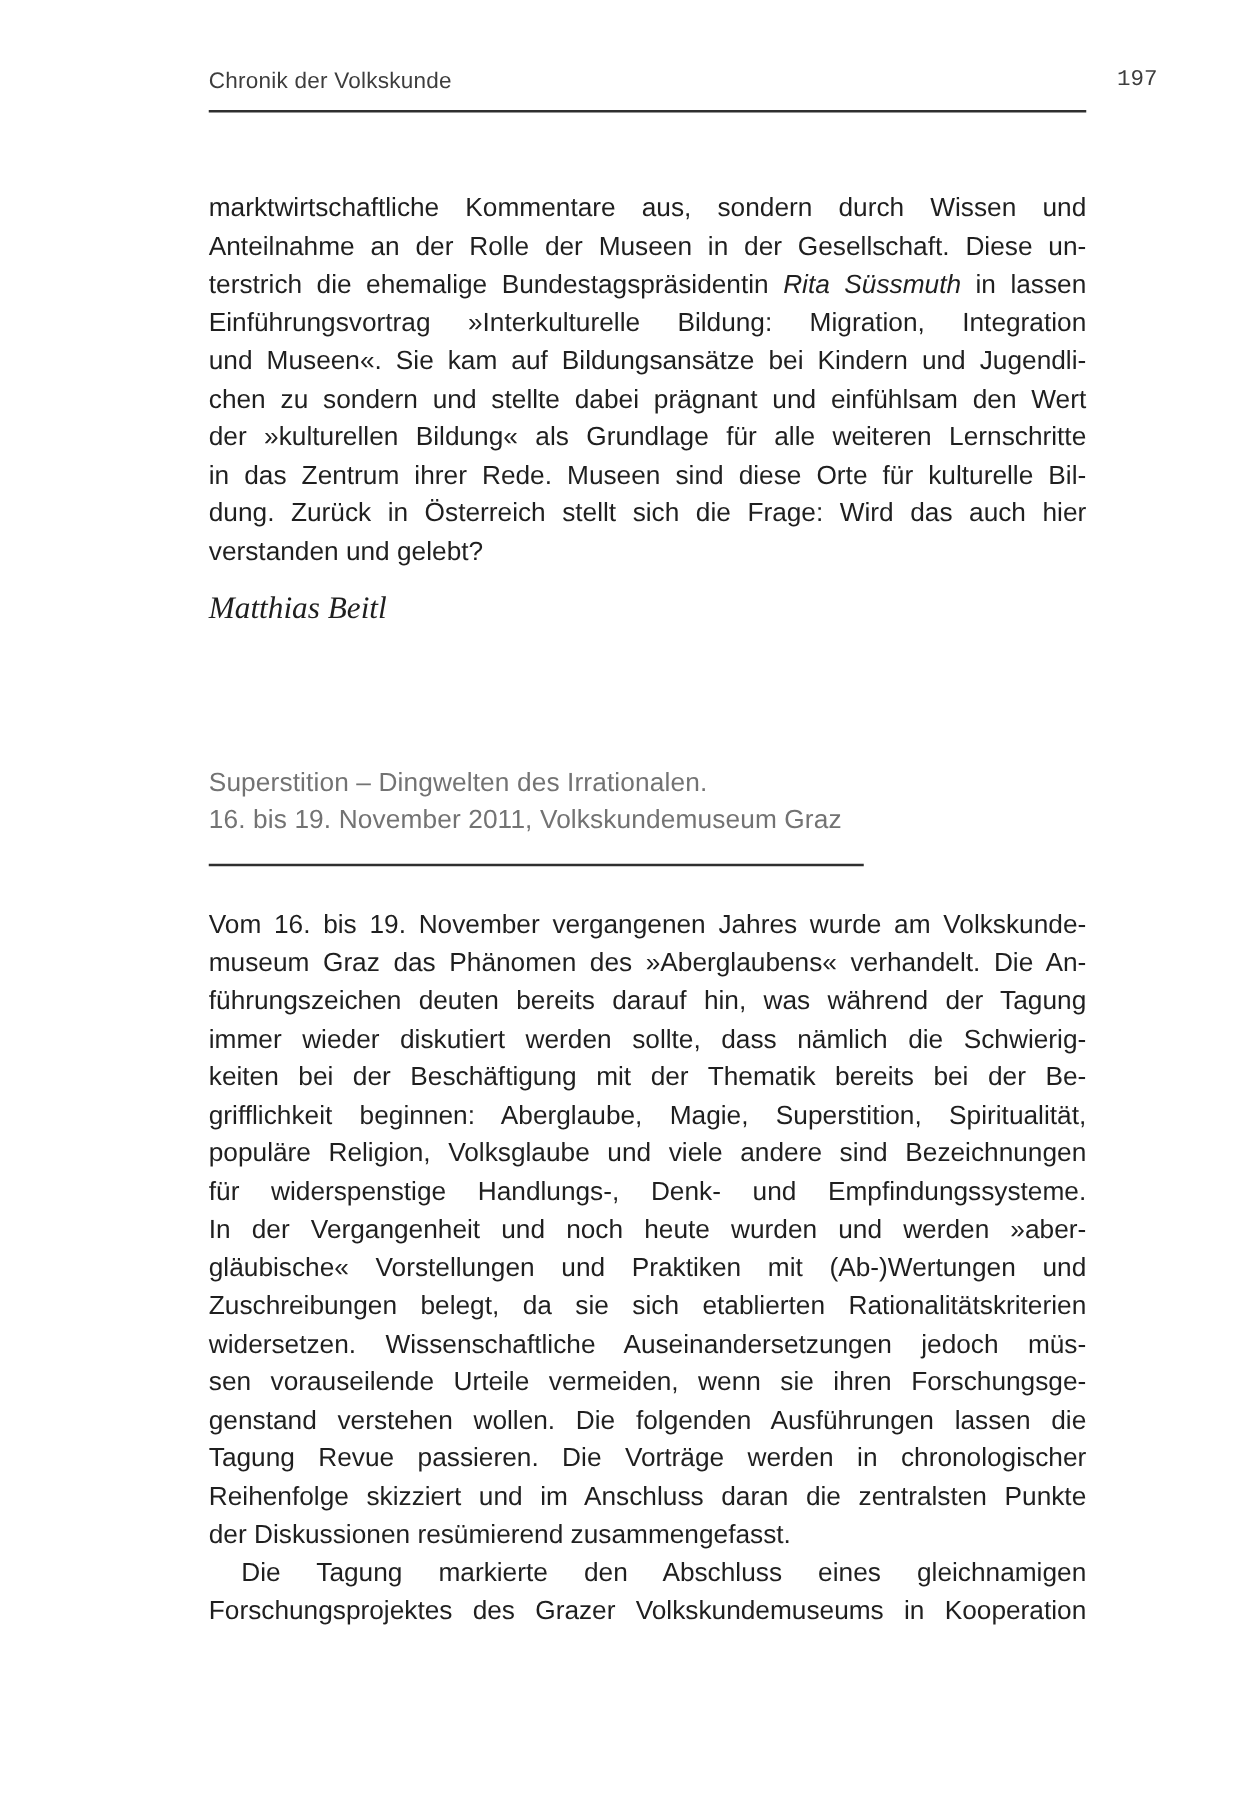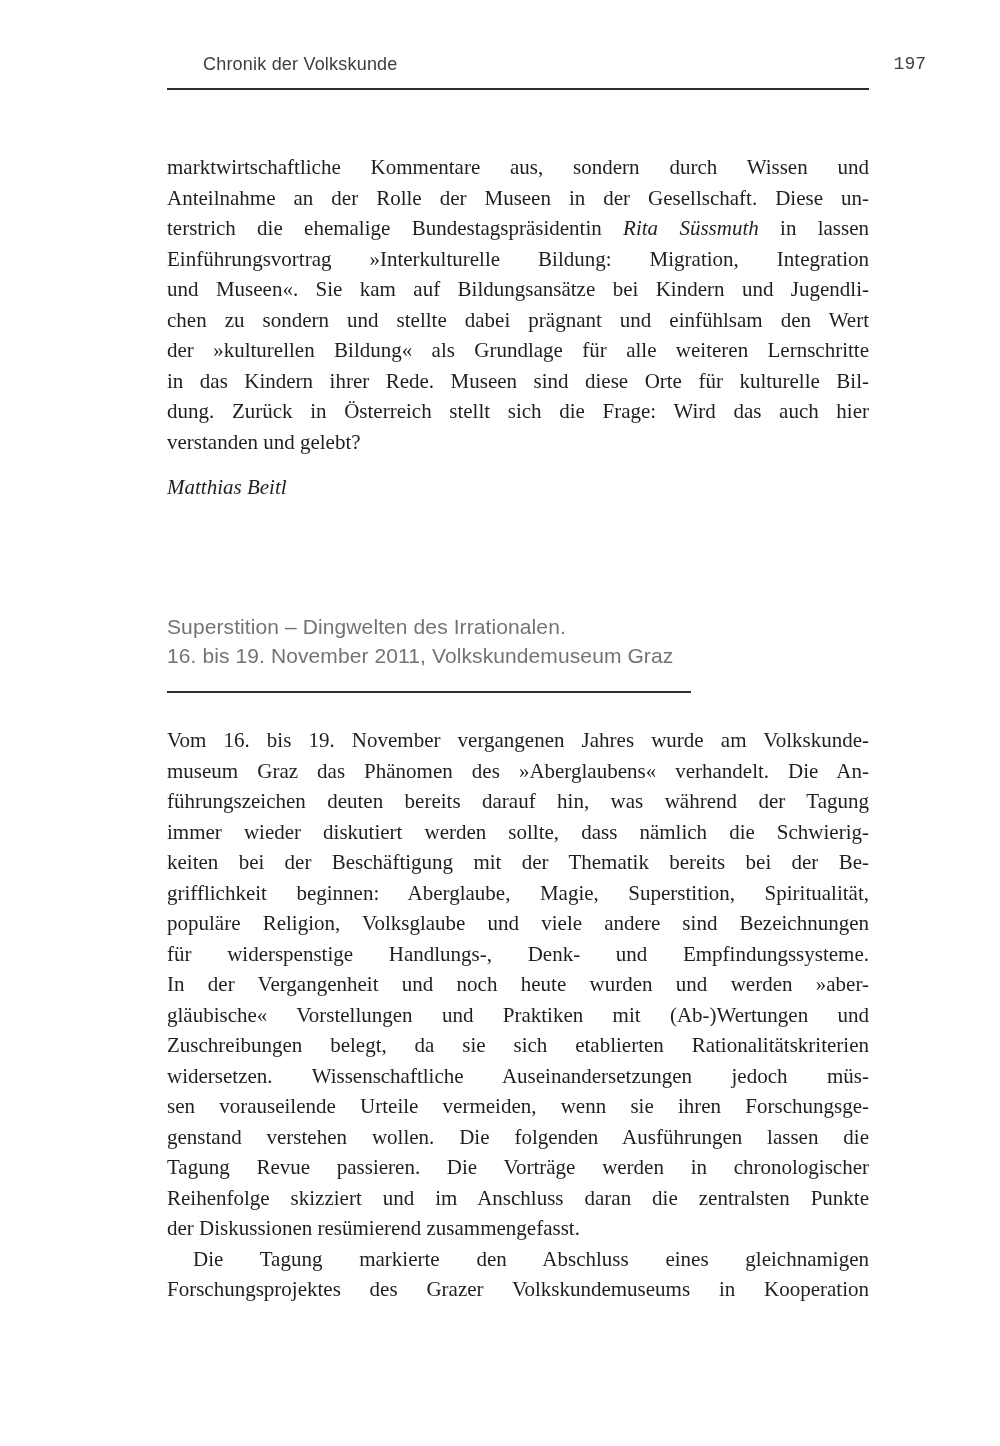--- a/index.html
+++ b/index.html
@@ -20,21 +20,20 @@
   
   .running-title {
     position: absolute;
     top: 53px;
     left: 167px;
     font-family: "Liberation Sans", "DejaVu Sans", sans-serif;
     font-size: 18px;
     line-height: 22px;
     letter-spacing: 0.2px;
     color: #3d3d3d;
-    margin-left: 36px;
   }
   .page-number {
     position: absolute;
     top: 53px;
     right: 74px;
     font-family: Liberation Mono, monospace;
     font-size: 18px;
     line-height: 22px;
     color: #3d3d3d;
   }
@@ -45,21 +44,21 @@
     width: 702px;
     height: 1.5px;
     background: #2f2f2f;
   }
 
   
   .textblock {
     position: absolute;
     left: 167px;
     width: 702px;
-    font-family: Liberation Serif, serif;
+    font-family: Liberation Sans, sans-serif;
     font-size: 21px;
     line-height: 30.5px;
     color: #1f1f1f;
   }
   .tline {
     text-align: justify;
     text-align-last: justify;
     white-space: normal;
   }
   .tline.last { text-align-last: left; }
@@ -67,21 +66,21 @@
   .it { font-style: italic; }
 
   .para1 { top: 152px; }
 
   .byline {
     position: absolute;
     top: 472px;
     left: 167px;
     font-family: "Liberation Serif", "DejaVu Serif", serif;
     font-style: italic;
-    font-size: 21px;
+    font-size: 25px;
     line-height: 30px;
     color: #1f1f1f;
   }
 
   
   .section-title {
     position: absolute;
     top: 612px;
     left: 167px;
     width: 702px;
@@ -113,21 +112,21 @@
   <div class="header-rule"></div>
 
   <div class="textblock para1 paragraph">
       <div class="tline"><span>marktwirtschaftliche Kommentare aus, sondern durch Wissen und</span></div>
       <div class="tline"><span>Anteilnahme an der Rolle der Museen in der Gesellschaft. Diese un-</span></div>
       <div class="tline"><span>terstrich die ehemalige Bundestagspräsidentin </span><span class="it">Rita Süssmuth</span><span> in lassen</span></div>
       <div class="tline"><span>Einführungsvortrag »Interkulturelle Bildung: Migration, Integration</span></div>
       <div class="tline"><span>und Museen«. Sie kam auf Bildungsansätze bei Kindern und Jugendli-</span></div>
       <div class="tline"><span>chen zu sondern und stellte dabei prägnant und einfühlsam den Wert</span></div>
       <div class="tline"><span>der »kulturellen Bildung« als Grundlage für alle weiteren Lernschritte</span></div>
-      <div class="tline"><span>in das Kindern ihrer Rede. Museen sind diese Orte für kulturelle Bil-</span></div>
+      <div class="tline"><span>in das Zentrum ihrer Rede. Museen sind diese Orte für kulturelle Bil-</span></div>
       <div class="tline"><span>dung. Zurück in Österreich stellt sich die Frage: Wird das auch hier</span></div>
       <div class="tline last"><span>verstanden und gelebt?</span></div>
     </div>
 
   <div class="byline">Matthias Beitl</div>
 
   <div class="section-title">
     <div>Superstition – Dingwelten des Irrationalen.</div>
     <div>16. bis 19. November 2011, Volkskundemuseum Graz</div>
   </div>

